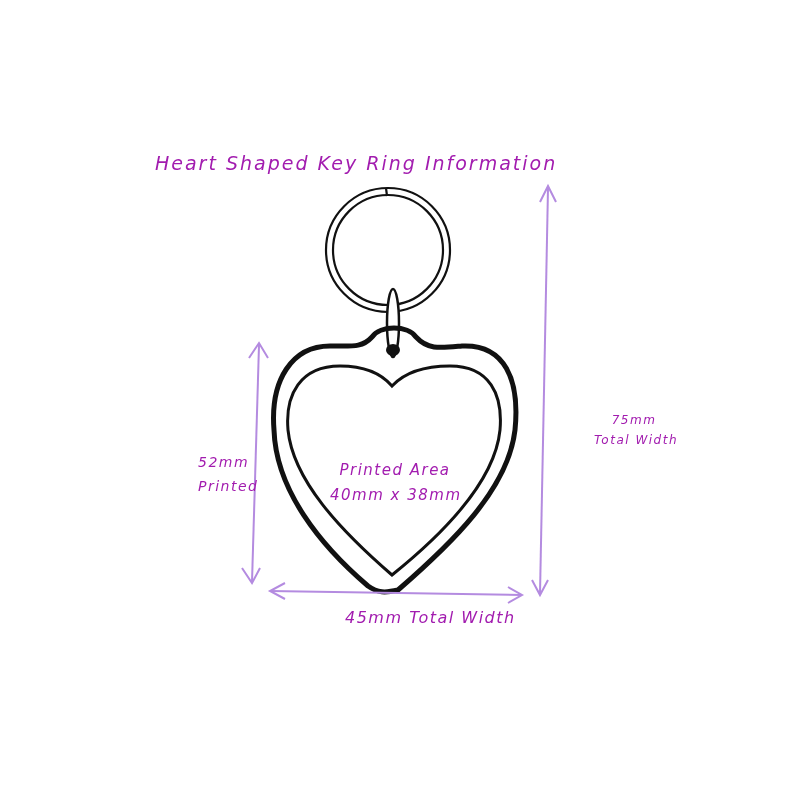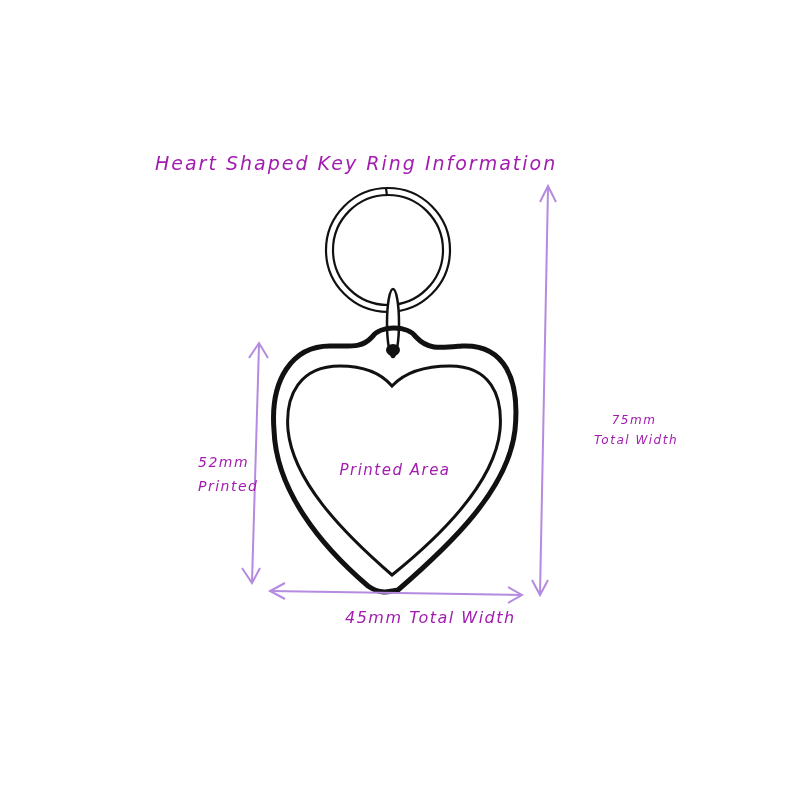--- a/index.html
+++ b/index.html
@@ -56,18 +56,19 @@
   <div>Printed</div>
 </div>
 
 <div class="lbl h75">
   <div>75mm</div>
   <div>Total Width</div>
 </div>
 
 <div class="lbl printed">
   <div>Printed Area</div>
+  <div>40mm x 38mm</div>
 </div>
 
 <div class="lbl w45">
   <span>45mm</span>
   <span>Total Width</span>
 </div>
 
 </body></html>

